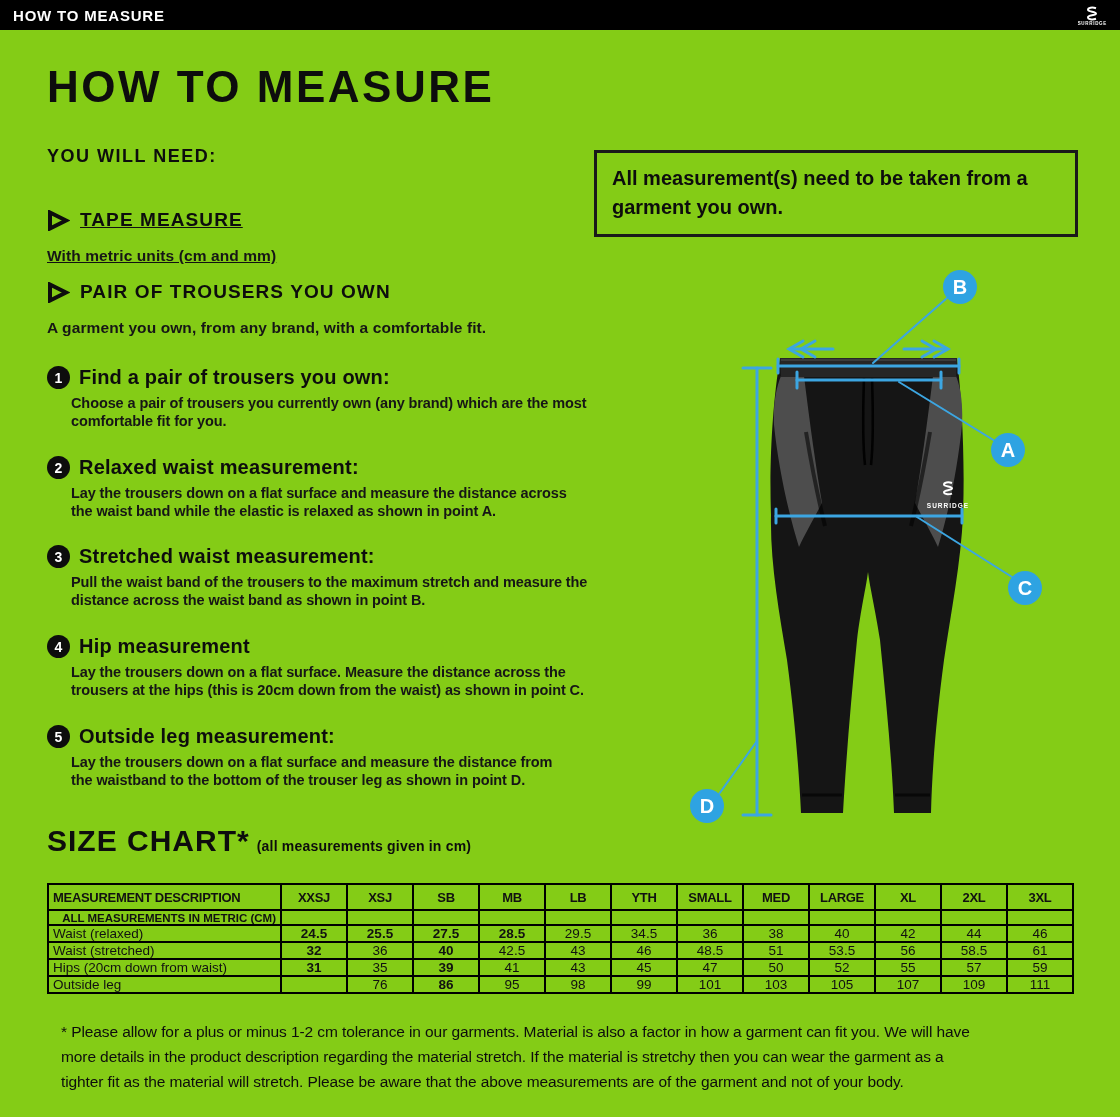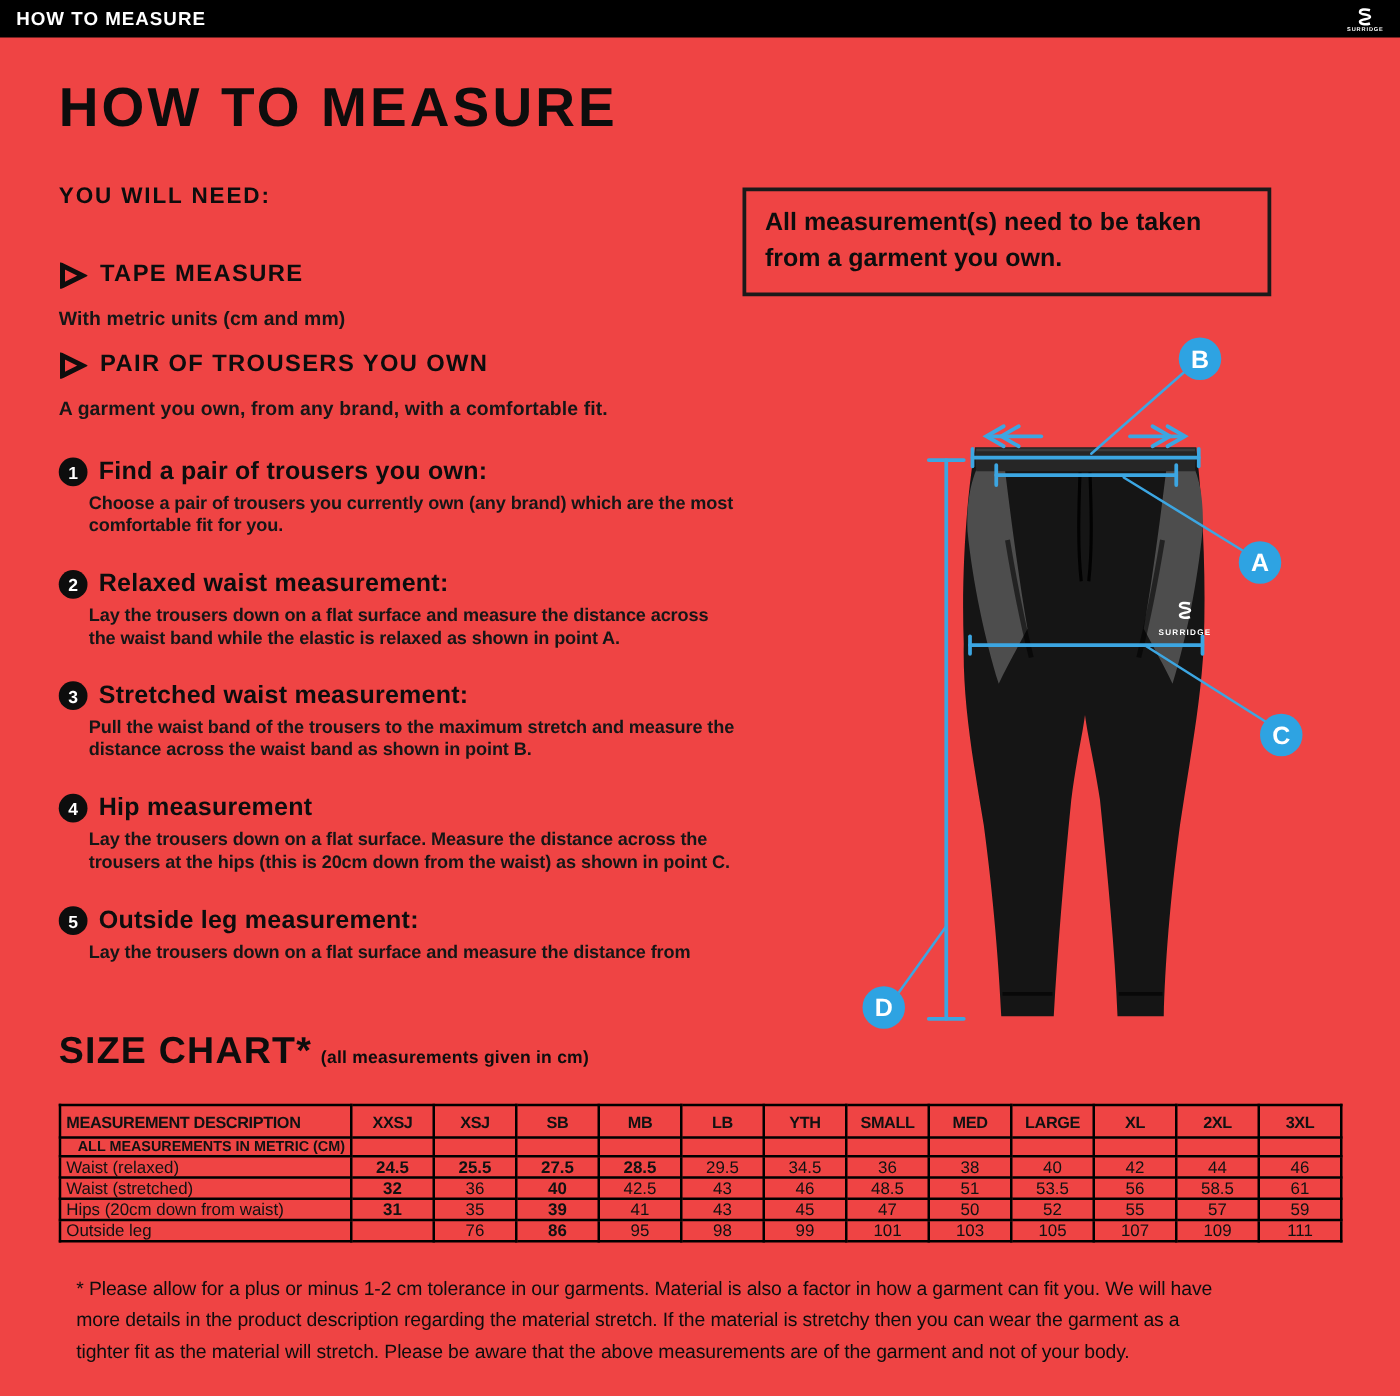--- a/index.html
+++ b/index.html
@@ -1,35 +1,35 @@
 <!DOCTYPE html>
 <html><head>
 <meta charset="utf-8">
 <style>
   html,body{margin:0;padding:0;background:#fff;}
   body{font-family:"Liberation Sans","DejaVu Sans",sans-serif;color:#111;}
-  .page{position:relative;width:1120px;height:1117px;background:#ef4444;overflow:hidden;}
+  .page{position:relative;width:1120px;height:1117px;background:#84cc16;overflow:hidden;}
 
   
   .topbar{position:absolute;left:0;top:0;width:100%;height:30px;background:#000;color:#fff;
           display:flex;align-items:center;justify-content:space-between;padding:0 13px;box-sizing:border-box;}
   .topbar-title{font-weight:bold;font-size:15px;letter-spacing:.8px;}
   .brand{display:flex;flex-direction:column;align-items:center;line-height:1;margin-top:2px;}
   .brand-text{font-size:4.5px;letter-spacing:.7px;font-weight:bold;margin-top:1px;}
 
   .page-title{position:absolute;left:47px;top:62px;margin:0;font-size:44px;font-weight:bold;letter-spacing:2.5px;color:#0d0d0d;}
   .ywn{position:absolute;left:47px;top:146px;font-size:18px;font-weight:bold;letter-spacing:1.5px;color:#0d0d0d;}
 
   .need-item{position:absolute;left:47px;}
-  .need-item.first{top:209px;}
+  .need-item.first{top:209px;text-decoration:underline;}
   .need-item.second{top:281px;}
   .need-head{display:flex;align-items:center;gap:10px;font-size:19px;font-weight:bold;letter-spacing:1.1px;color:#0d0d0d;}
   .need-desc{margin-top:16px;font-size:15.5px;font-weight:bold;letter-spacing:.1px;color:#161616;}
 
-  .notebox{position:absolute;left:594px;top:150px;width:423px;height:87px;border:3px solid #1a1a1a;
+  .notebox{position:absolute;left:594px;top:150px;width:484px;height:87px;border:3px solid #1a1a1a;
            box-sizing:border-box;padding:11px 15px;font-size:20px;font-weight:bold;line-height:1.45;color:#0d0d0d;}
 
   .step{position:absolute;left:47px;width:610px;}
   .step.s1{top:366px;} .step.s2{top:456px;} .step.s3{top:545px;} .step.s4{top:635px;} .step.s5{top:725px;}
   .step-head{display:flex;align-items:center;gap:9px;font-size:20px;font-weight:bold;letter-spacing:.2px;color:#0d0d0d;}
   .step-num{width:23px;height:23px;border-radius:50%;background:#0d0d0d;color:#fff;font-size:14px;font-weight:bold;
             display:flex;align-items:center;justify-content:center;flex:0 0 23px;}
   .step-body{margin-top:5px;font-size:14.5px;font-weight:bold;letter-spacing:-.1px;line-height:18px;color:#161616;}
   .step-body div{white-space:nowrap;margin-left:24px;}
 
@@ -135,20 +135,21 @@
     </div>
   </div>
 
   <div class="step s5">
     <div class="step-head">
       <span class="step-num">5</span>
       <span>Outside leg measurement:</span>
     </div>
     <div class="step-body">
       <div>Lay the trousers down on a flat surface and measure the distance from</div>
+      <div>the waistband to the bottom of the trouser  leg as shown in point D.</div>
     </div>
   </div>
 
   <svg class="diagram" viewBox="670 258 420 580" font-family="Liberation Sans, DejaVu Sans, sans-serif">
 
     <path d="M780 358 L957 358 C962 400 965 460 963 515 C961 562 951 612 944 660 C936 720 932 772 931 813 L894 813 C892 760 886 700 880 640 C875 608 870 588 868 572 C866 588 861 608 857 640 C851 700 846 760 843 813 L801 813 C799 772 795 720 787 660 C779 612 770 562 771 515 C769 460 773 400 780 358 Z" fill="#151515"></path>
 
     <path d="M781 376 L804 376 C810 425 816 468 822 503 C813 520 805 534 799 547 C788 512 778 465 774 425 C773 405 776 388 781 376 Z" fill="#4d4d4d"></path>
     <path d="M933 376 L956 376 C961 388 963 405 962 425 C958 465 949 512 938 547 C932 534 924 520 915 503 C921 468 927 425 933 376 Z" fill="#4d4d4d"></path>
 

